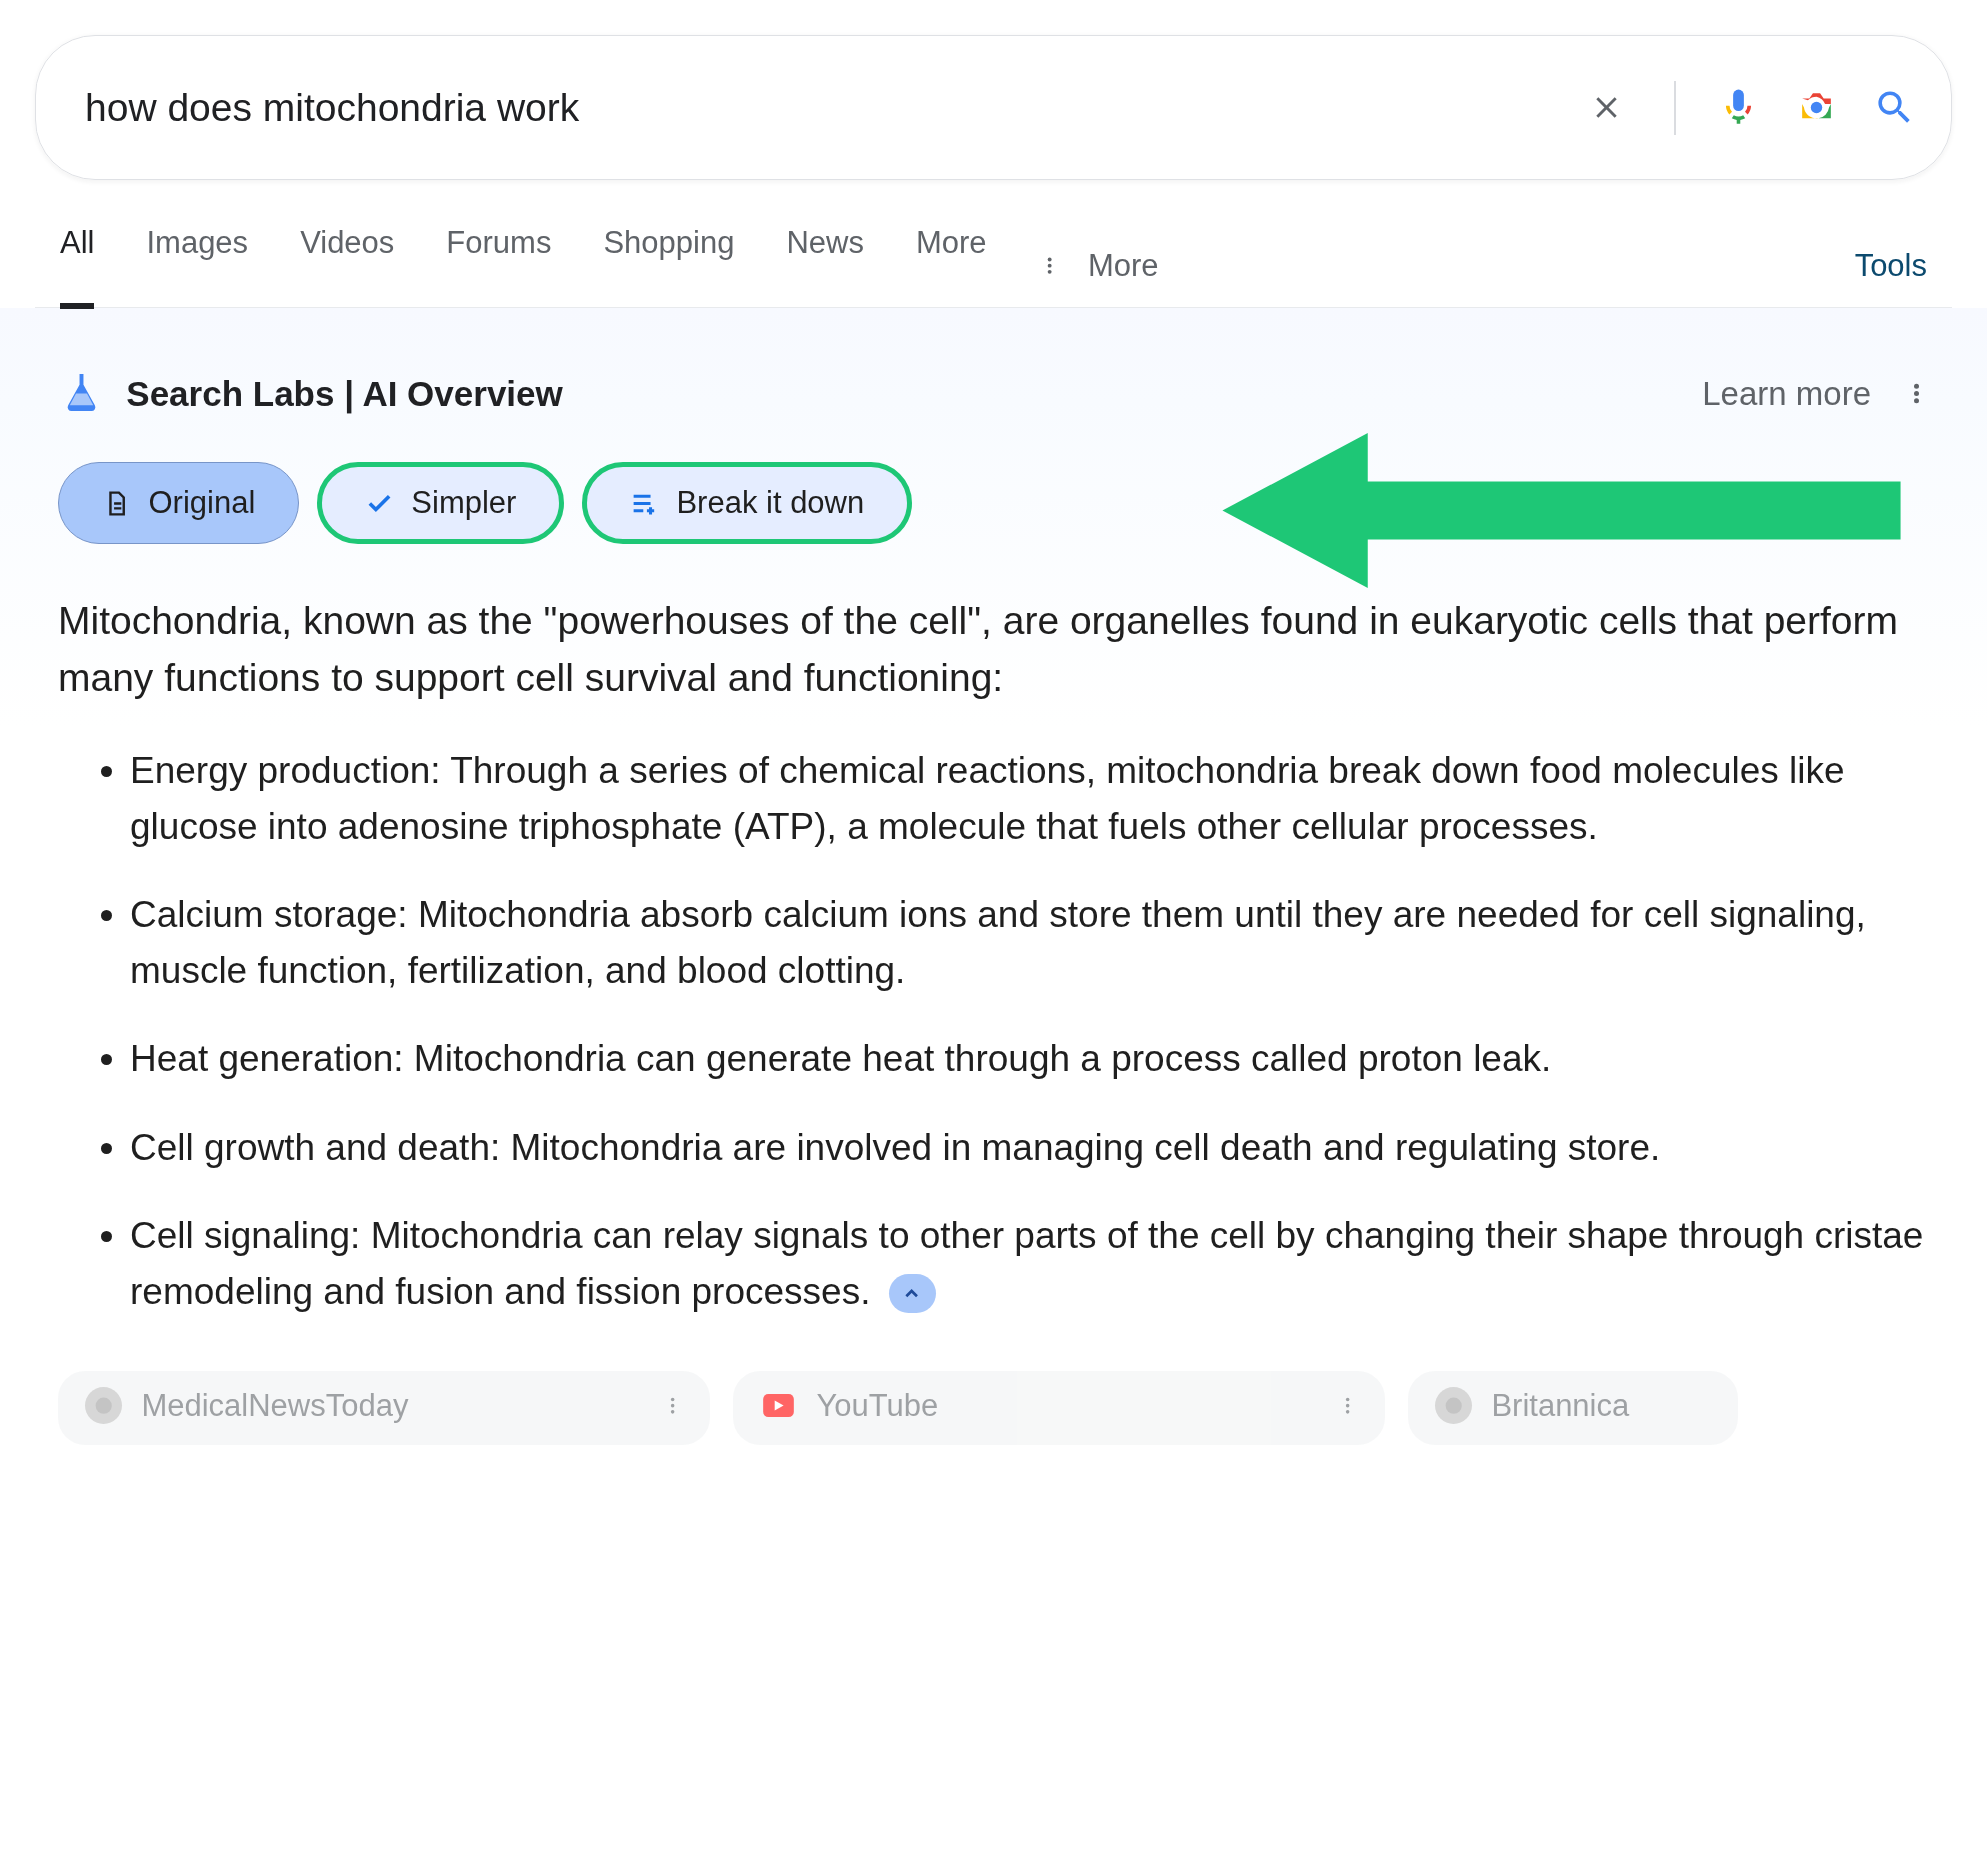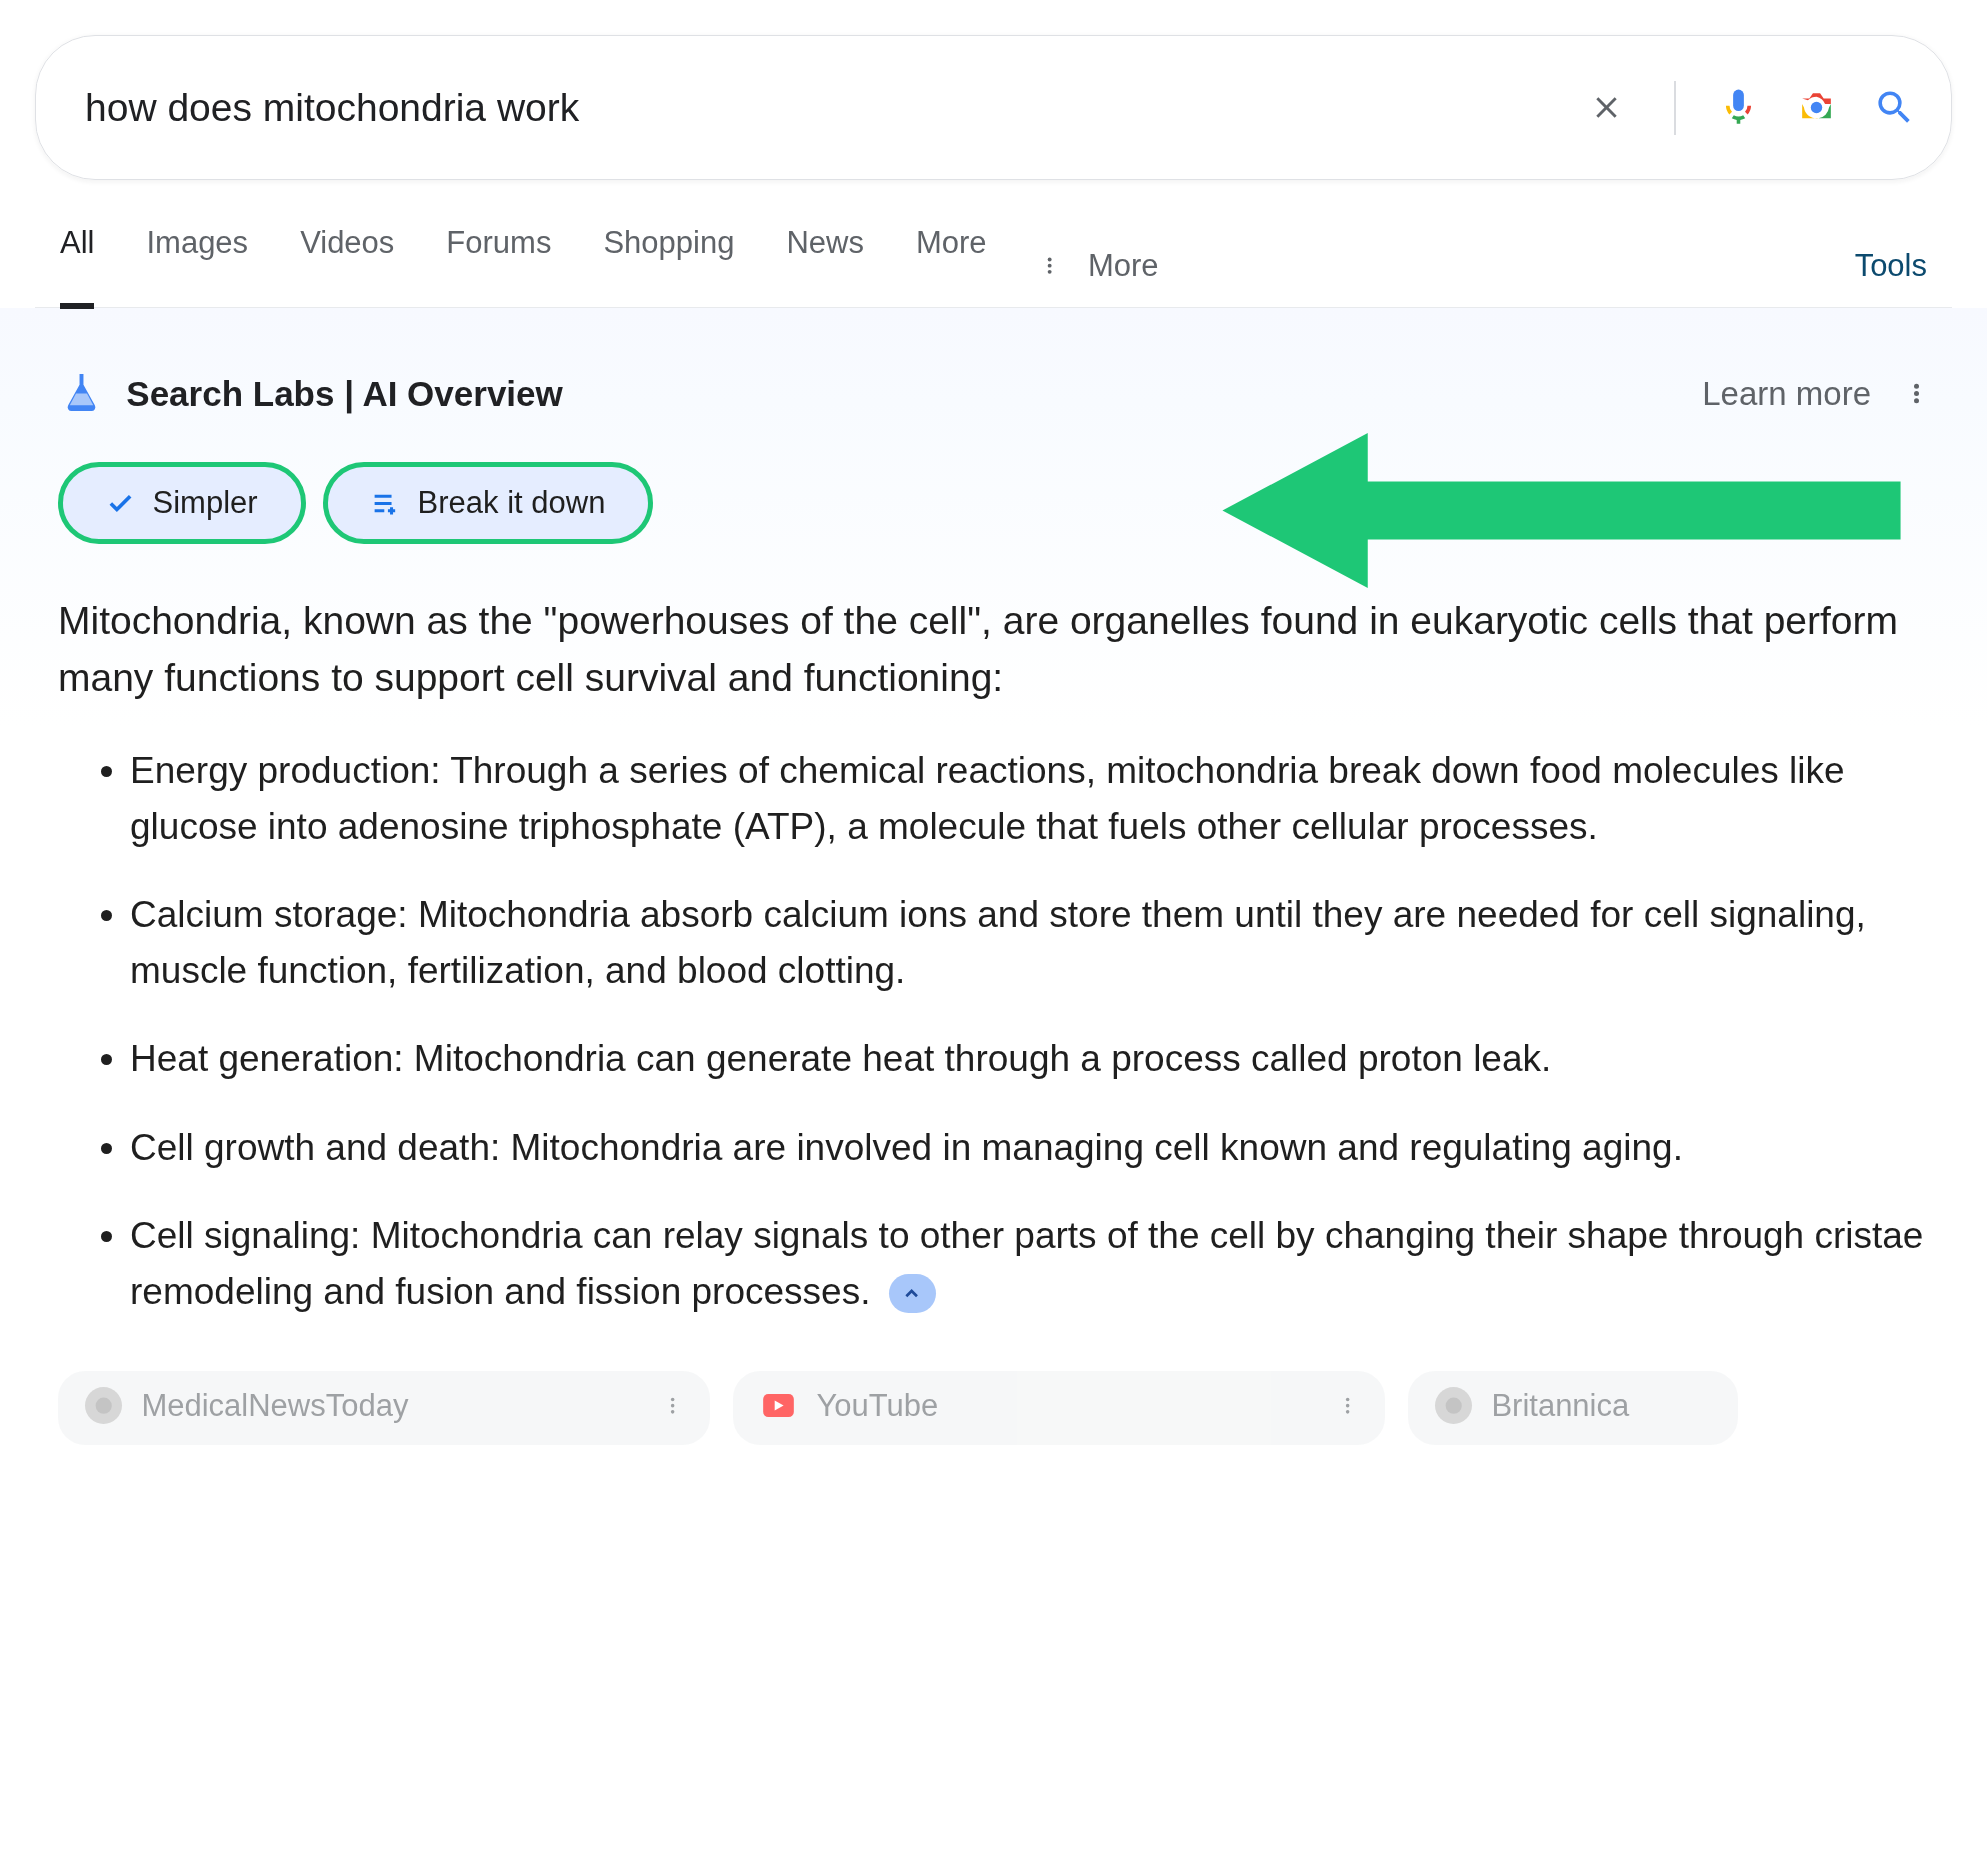--- a/index.html
+++ b/index.html
@@ -207,20 +207,29 @@
         <svg width="25" height="25" viewBox="0 0 24 24">
             <circle cx="12" cy="5" r="2.4" fill="#5f6368"></circle>
             <circle cx="12" cy="12" r="2.4" fill="#5f6368"></circle>
             <circle cx="12" cy="19" r="2.4" fill="#5f6368"></circle>
           </svg>
       </span>
     </div>
   </div>
 
   <div class="chips">
+    <div class="chip selected">
+      <span class="ic">
+        <svg width="29" height="29" viewBox="0 0 24 24">
+            <path fill="none" stroke="#1f1f1f" stroke-width="2" d="M7 3h7l4 4v14H7z"></path>
+            <path stroke="#1f1f1f" stroke-width="2" d="M10 12h6M10 16h6"></path>
+          </svg>
+      </span>
+      <span>Original</span>
+    </div>
     <div class="chip">
       <span class="ic">
         <svg width="29" height="29" viewBox="0 0 24 24">
             <path fill="none" stroke="#1a73e8" stroke-width="3" d="M4 12l5 5L20 6"></path>
           </svg>
       </span>
       <span>Simpler</span>
     </div>
     <div class="chip">
       <span class="ic">
@@ -236,21 +245,21 @@
       <polygon points="0,80 150,0 150,50 700,50 700,110 150,110 150,160" fill="#1ec776"></polygon>
     </svg>
   </div>
 
   <div class="ai-body">
     <p class="ai-para">Mitochondria, known as the "powerhouses of the cell", are organelles found in eukaryotic cells that perform many functions to support cell survival and functioning:</p>
     <ul class="ai-list">
       <li>Energy production: Through a series of chemical reactions, mitochondria break down food molecules like glucose into adenosine triphosphate (ATP), a molecule that fuels other cellular processes.</li>
       <li>Calcium storage: Mitochondria absorb calcium ions and store them until they are needed for cell signaling, muscle function, fertilization, and blood clotting.</li>
       <li>Heat generation: Mitochondria can generate heat through a process called proton leak.</li>
-      <li>Cell growth and death: Mitochondria are involved in managing cell known and regulating aging.</li>
+      <li>Cell growth and death: Mitochondria are involved in managing cell death and regulating store.</li>
       <li>
         <span>Cell signaling: Mitochondria can relay signals to other parts of the cell by changing their shape through cristae remodeling and fusion and fission processes.</span>
         <span class="collapse-pill">
           <svg width="21.3" height="21.3" viewBox="0 0 24 24">
               <path fill="none" stroke="#1f4b99" stroke-width="3" d="M6 15l6-6 6 6"></path>
             </svg>
         </span>
       </li>
     </ul>
   </div>

